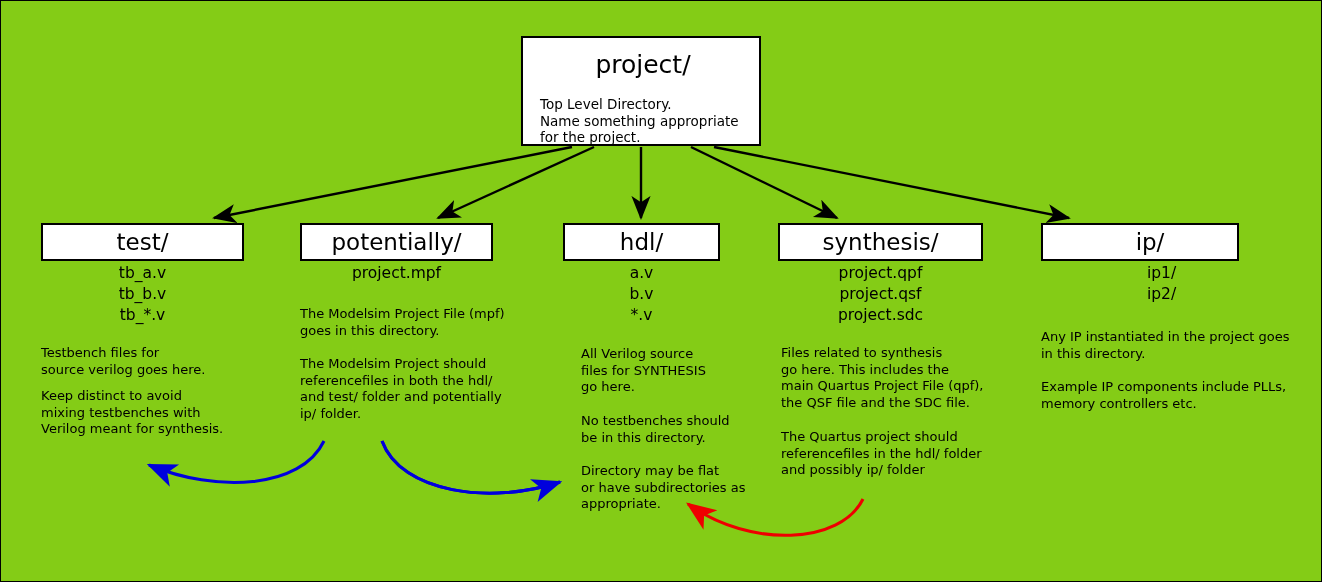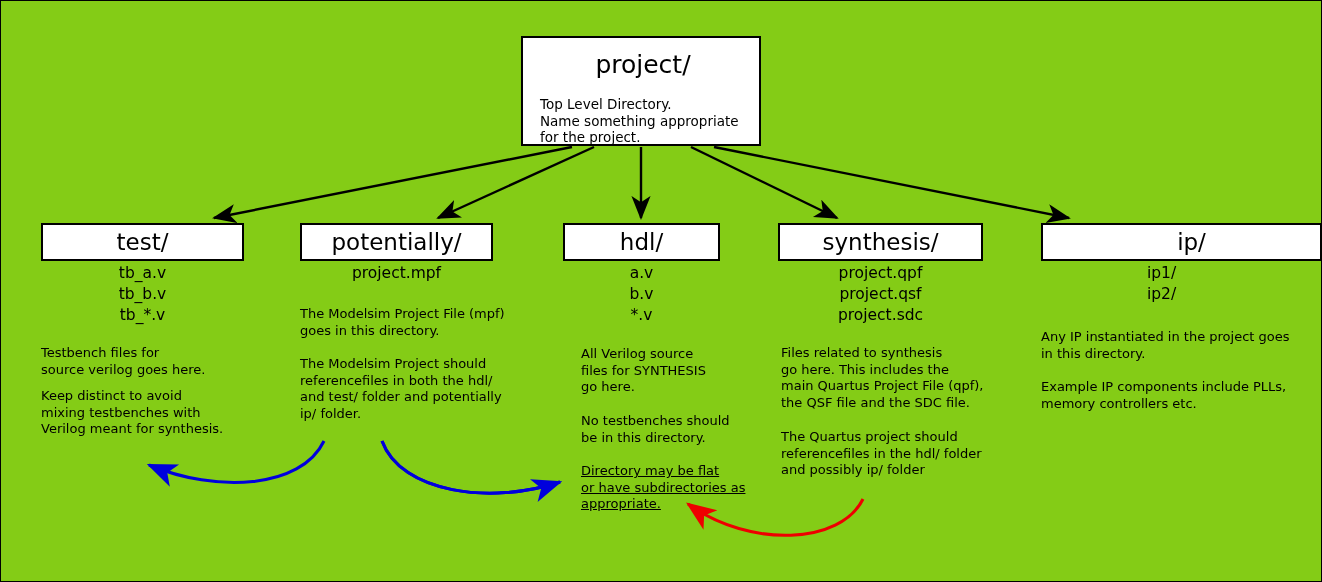--- a/index.html
+++ b/index.html
@@ -156,39 +156,39 @@
     <span class="node-title">hdl/</span>
   </div>
   <div class="files" style="left:562px; top:262px; width:157px;">a.v
 b.v
 *.v</div>
   <div class="desc" style="left:580px; top:345px; width:175px;">All Verilog source
 files for SYNTHESIS
 go here.</div>
   <div class="desc" style="left:580px; top:412px; width:175px;">No testbenches should
 be in this directory.</div>
-  <div class="desc" style="left:580px; top:462px; width:180px;text-decoration:underline;">Directory may be flat
+  <div class="desc" style="left:580px; top:462px; width:180px;">Directory may be flat
 or have subdirectories as
 appropriate.</div>
 
   <div class="node-box child-box" style="left:777px; top:222px; width:205px;">
     <span class="node-title">synthesis/</span>
   </div>
   <div class="files" style="left:777px; top:262px; width:205px;">project.qpf
 project.qsf
 project.sdc</div>
   <div class="desc" style="left:780px; top:344px; width:230px;">Files related to synthesis
 go here. This includes the
 main Quartus Project File (qpf),
 the QSF file and the SDC file.</div>
   <div class="desc" style="left:780px; top:428px; width:230px;">The Quartus project should
 referencefiles in the hdl/ folder
 and possibly ip/ folder</div>
 
-  <div class="node-box child-box" style="left:1040px; top:222px; width:281px;padding-left:20px;">
+  <div class="node-box child-box" style="left:1040px; top:222px; width:198px;padding-left:20px;">
     <span class="node-title">ip/</span>
   </div>
   <div class="files" style="left:1040px; top:262px; width:241px;">ip1/
 ip2/</div>
   <div class="desc" style="left:1040px; top:328px; width:275px;">Any IP instantiated in the project goes
 in this directory.</div>
   <div class="desc" style="left:1040px; top:378px; width:275px;">Example IP components include PLLs,
 memory controllers etc.</div>
 
 </div>

